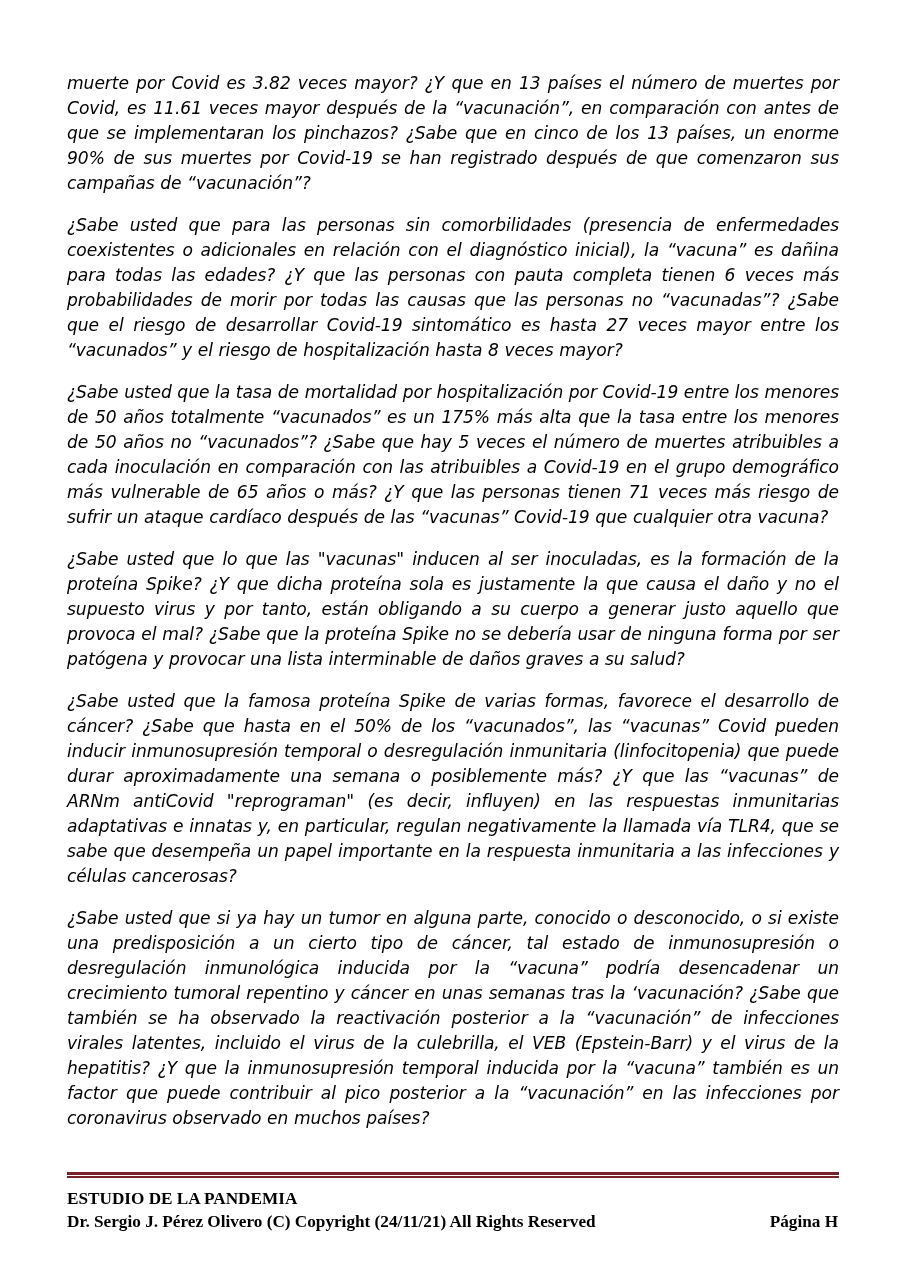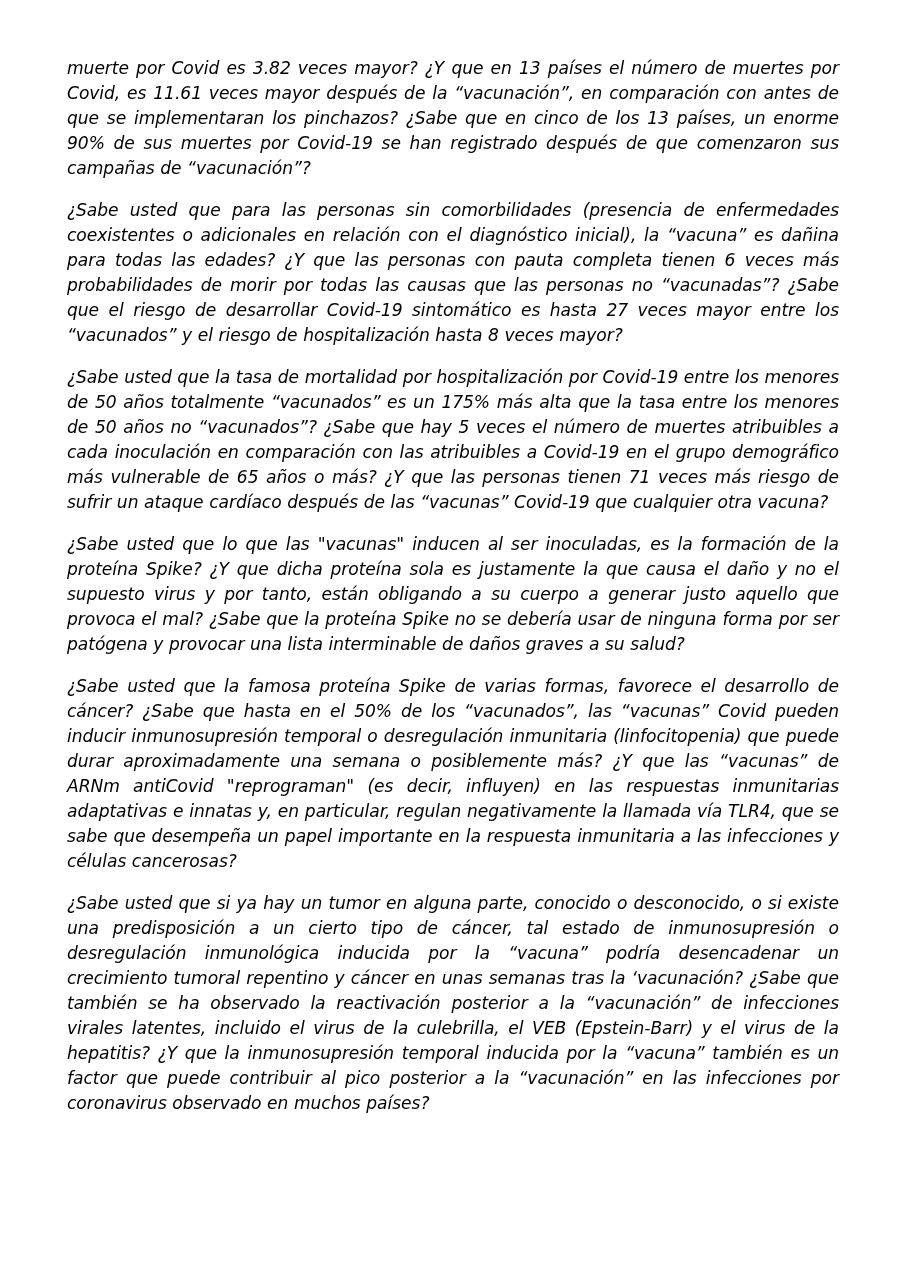--- a/index.html
+++ b/index.html
@@ -24,21 +24,21 @@
     width: 906px;
     height: 1280px;
     background: #ffffff;
     box-sizing: border-box;
   }
 
   
   .content {
     position: absolute;
     left: 67px;
-    top: 56px;
+    top: 71px;
     width: 772px;
   }
 
   .para {
     font-family: "DejaVu Sans", "Liberation Sans", sans-serif;
     font-style: italic;
     font-size: 17.1px;
     line-height: 25.0px;
     color: #000000;
     text-align: justify;
@@ -94,14 +94,22 @@
 
   <div class="content">
     <p class="para">muerte por Covid es 3.82 veces mayor? ¿Y que en 13 países el número de muertes por Covid, es 11.61 veces mayor después de la “vacunación”, en comparación con antes de que se implementaran los pinchazos? ¿Sabe que en cinco de los 13 países, un enorme 90% de sus muertes por Covid-19 se han registrado después de que comenzaron sus campañas de “vacunación”?</p>
     <p class="para">¿Sabe usted que para las personas sin comorbilidades (presencia de enfermedades coexistentes o adicionales en relación con el diagnóstico inicial), la “vacuna” es dañina para todas las edades? ¿Y que las personas con pauta completa tienen 6 veces más probabilidades de morir por todas las causas que las personas no “vacunadas”? ¿Sabe que el riesgo de desarrollar Covid-19 sintomático es hasta 27 veces mayor entre los “vacunados” y el riesgo de hospitalización hasta 8 veces mayor?</p>
     <p class="para">¿Sabe usted que la tasa de mortalidad por hospitalización por Covid-19 entre los menores de 50 años totalmente “vacunados” es un 175% más alta que la tasa entre los menores de 50 años no “vacunados”? ¿Sabe que hay 5 veces el número de muertes atribuibles a cada inoculación en comparación con las atribuibles a Covid-19 en el grupo demográfico más vulnerable de 65 años o más? ¿Y que las personas tienen 71 veces más riesgo de sufrir un ataque cardíaco después de las “vacunas” Covid-19 que cualquier otra vacuna?</p>
     <p class="para">¿Sabe usted que lo que las "vacunas" inducen al ser inoculadas, es la formación de la proteína Spike? ¿Y que dicha proteína sola es justamente la que causa el daño y no el supuesto virus y por tanto, están obligando a su cuerpo a generar justo aquello que provoca el mal? ¿Sabe que la proteína Spike no se debería usar de ninguna forma por ser patógena y provocar una lista interminable de daños graves a su salud?</p>
     <p class="para">¿Sabe usted que la famosa proteína Spike de varias formas, favorece el desarrollo de cáncer? ¿Sabe que hasta en el 50% de los “vacunados”, las “vacunas” Covid pueden inducir inmunosupresión temporal o desregulación inmunitaria (linfocitopenia) que puede durar aproximadamente una semana o posiblemente más? ¿Y que las “vacunas” de ARNm antiCovid "reprograman" (es decir, influyen) en las respuestas inmunitarias adaptativas e innatas y, en particular, regulan negativamente la llamada vía TLR4, que se sabe que desempeña un papel importante en la respuesta inmunitaria a las infecciones y células cancerosas?</p>
     <p class="para">¿Sabe usted que si ya hay un tumor en alguna parte, conocido o desconocido, o si existe una predisposición a un cierto tipo de cáncer, tal estado de inmunosupresión o desregulación inmunológica inducida por la “vacuna” podría desencadenar un crecimiento tumoral repentino y cáncer en unas semanas tras la ‘vacunación? ¿Sabe que también se ha observado la reactivación posterior a la “vacunación” de infecciones virales latentes, incluido el virus de la culebrilla, el VEB (Epstein-Barr) y el virus de la hepatitis? ¿Y que la inmunosupresión temporal inducida por la “vacuna” también es un factor que puede contribuir al pico posterior a la “vacunación” en las infecciones por coronavirus observado en muchos países?</p>
   </div>
 
+  <div class="footer">
+    <div class="footer-rule"></div>
+    <div class="footer-line">ESTUDIO DE LA PANDEMIA</div>
+    <div class="footer-line footer-line-2">
+      <span class="footer-copyright">Dr. Sergio J. Pérez Olivero (C) Copyright  (24/11/21) All Rights Reserved</span>
+      <span class="footer-page">Página H</span>
+    </div>
+  </div>
 
 </div>
 
 </body></html>

